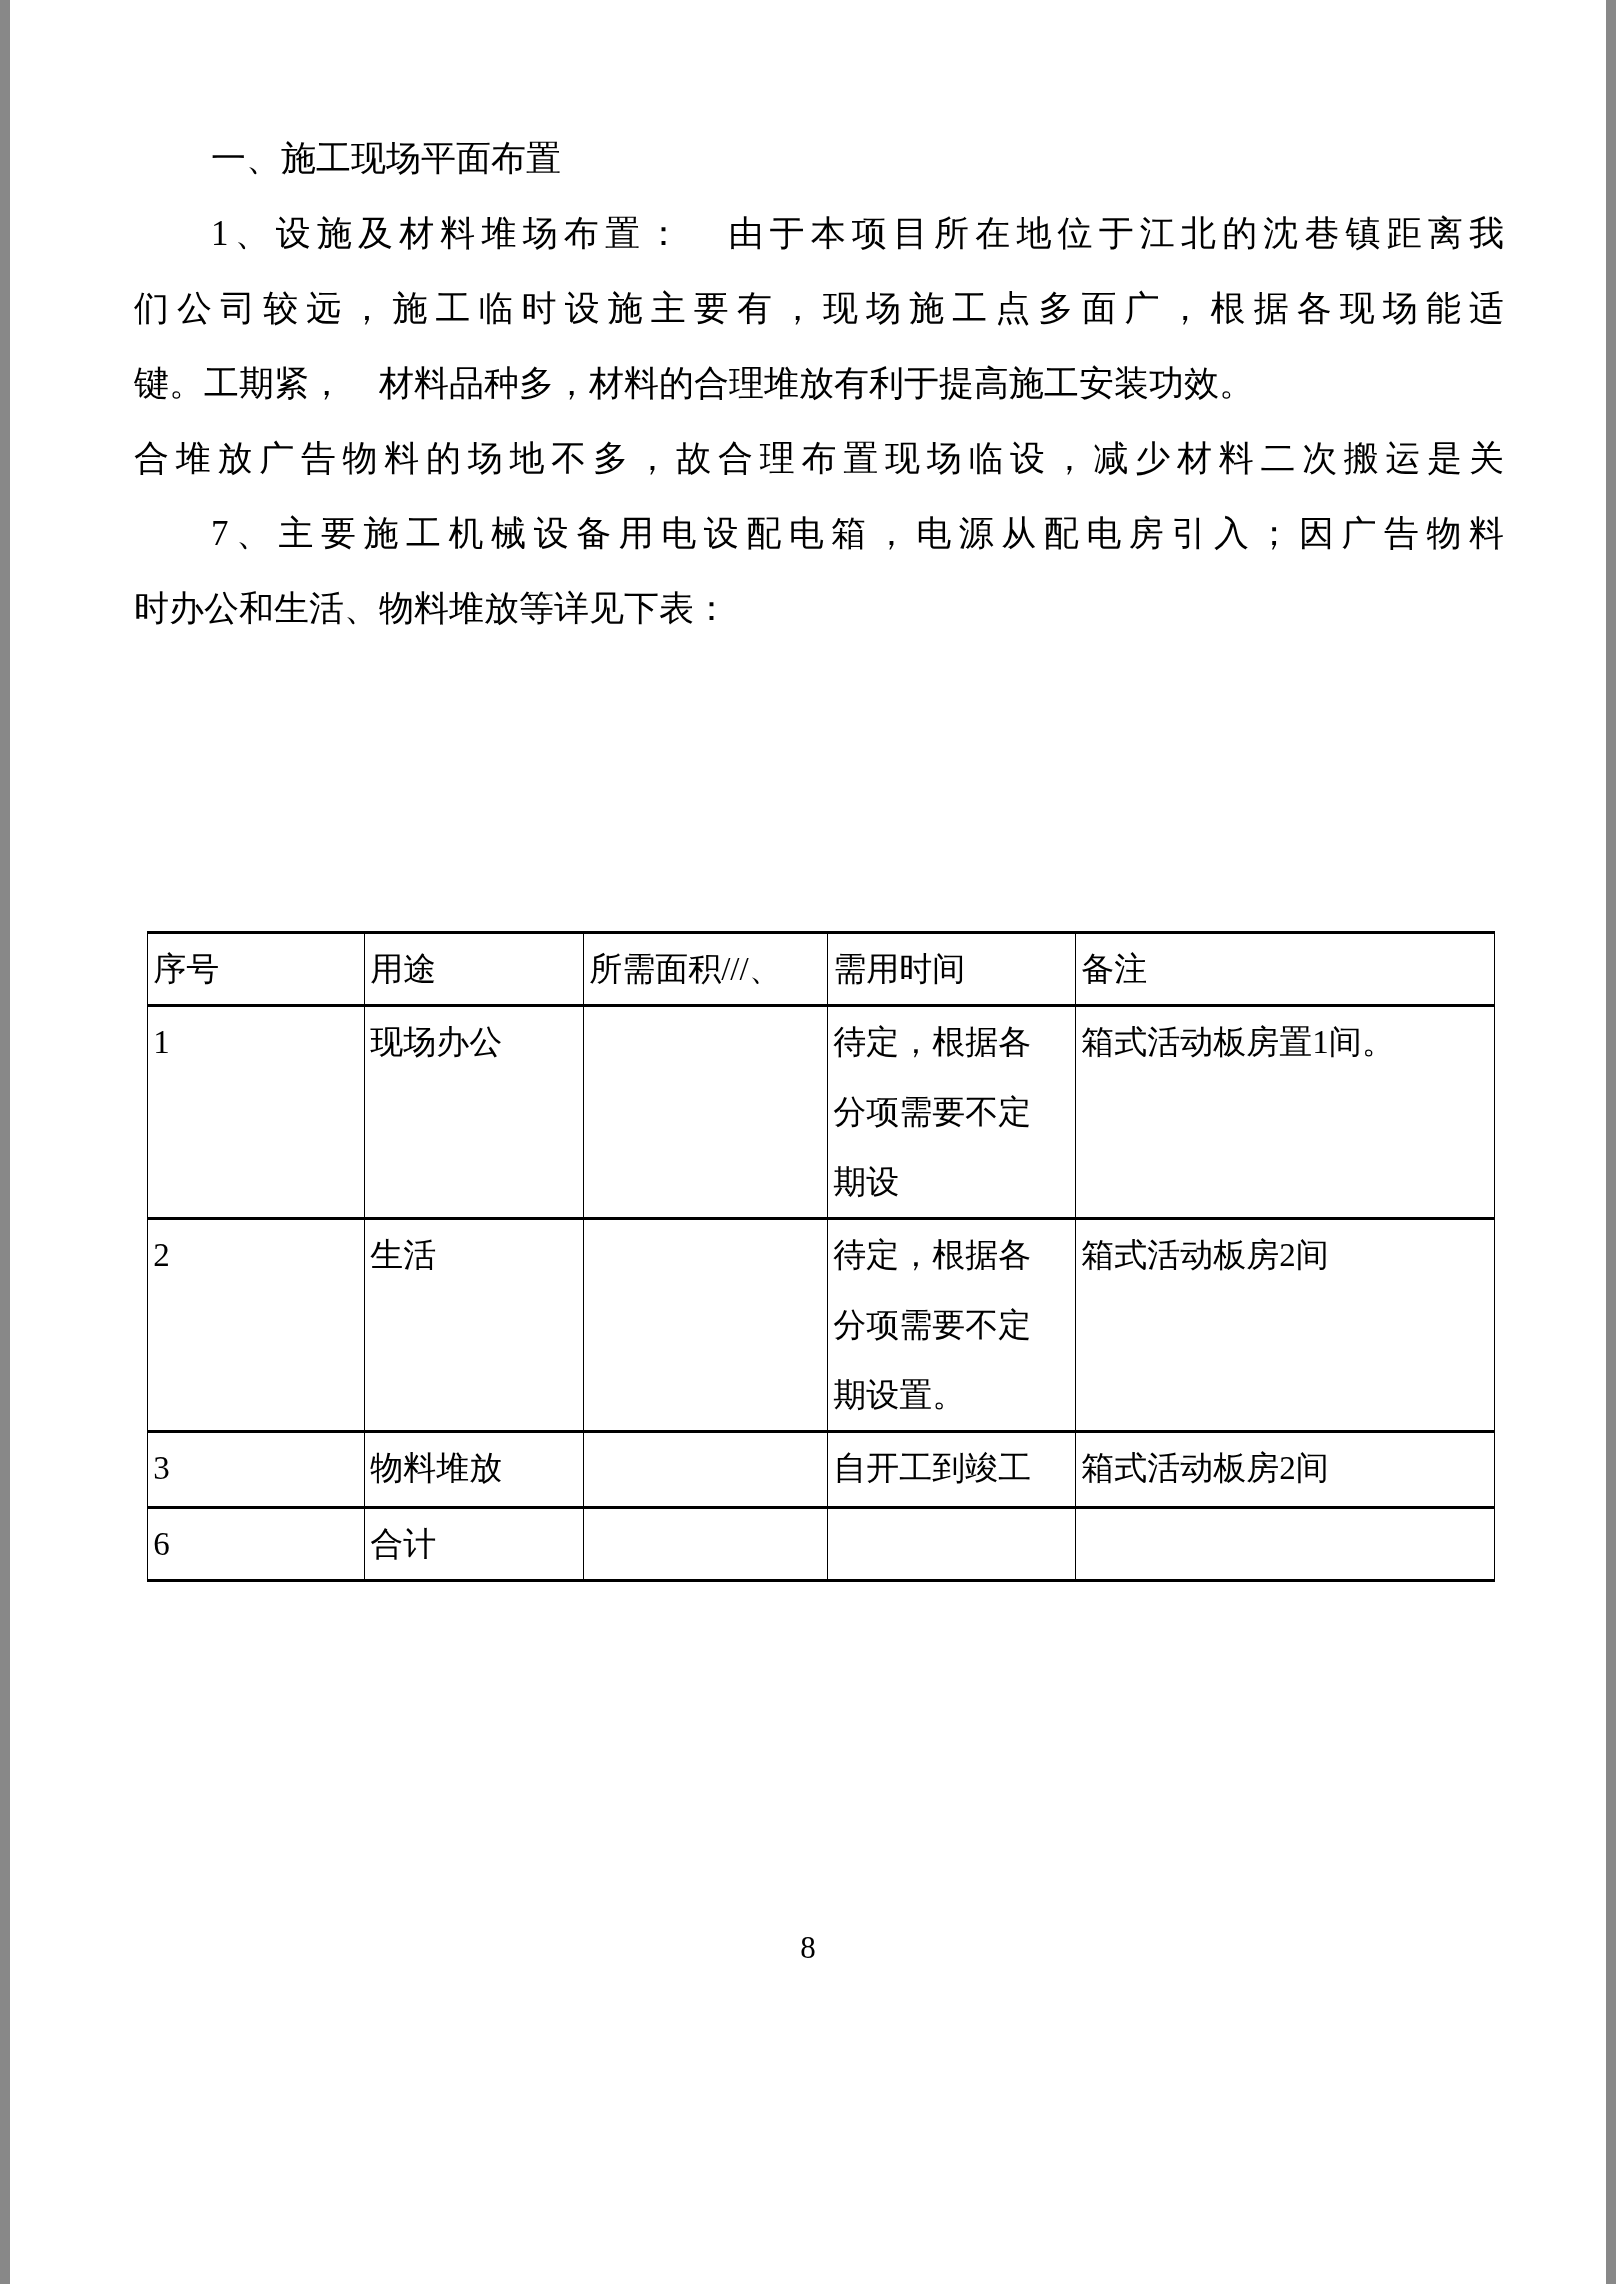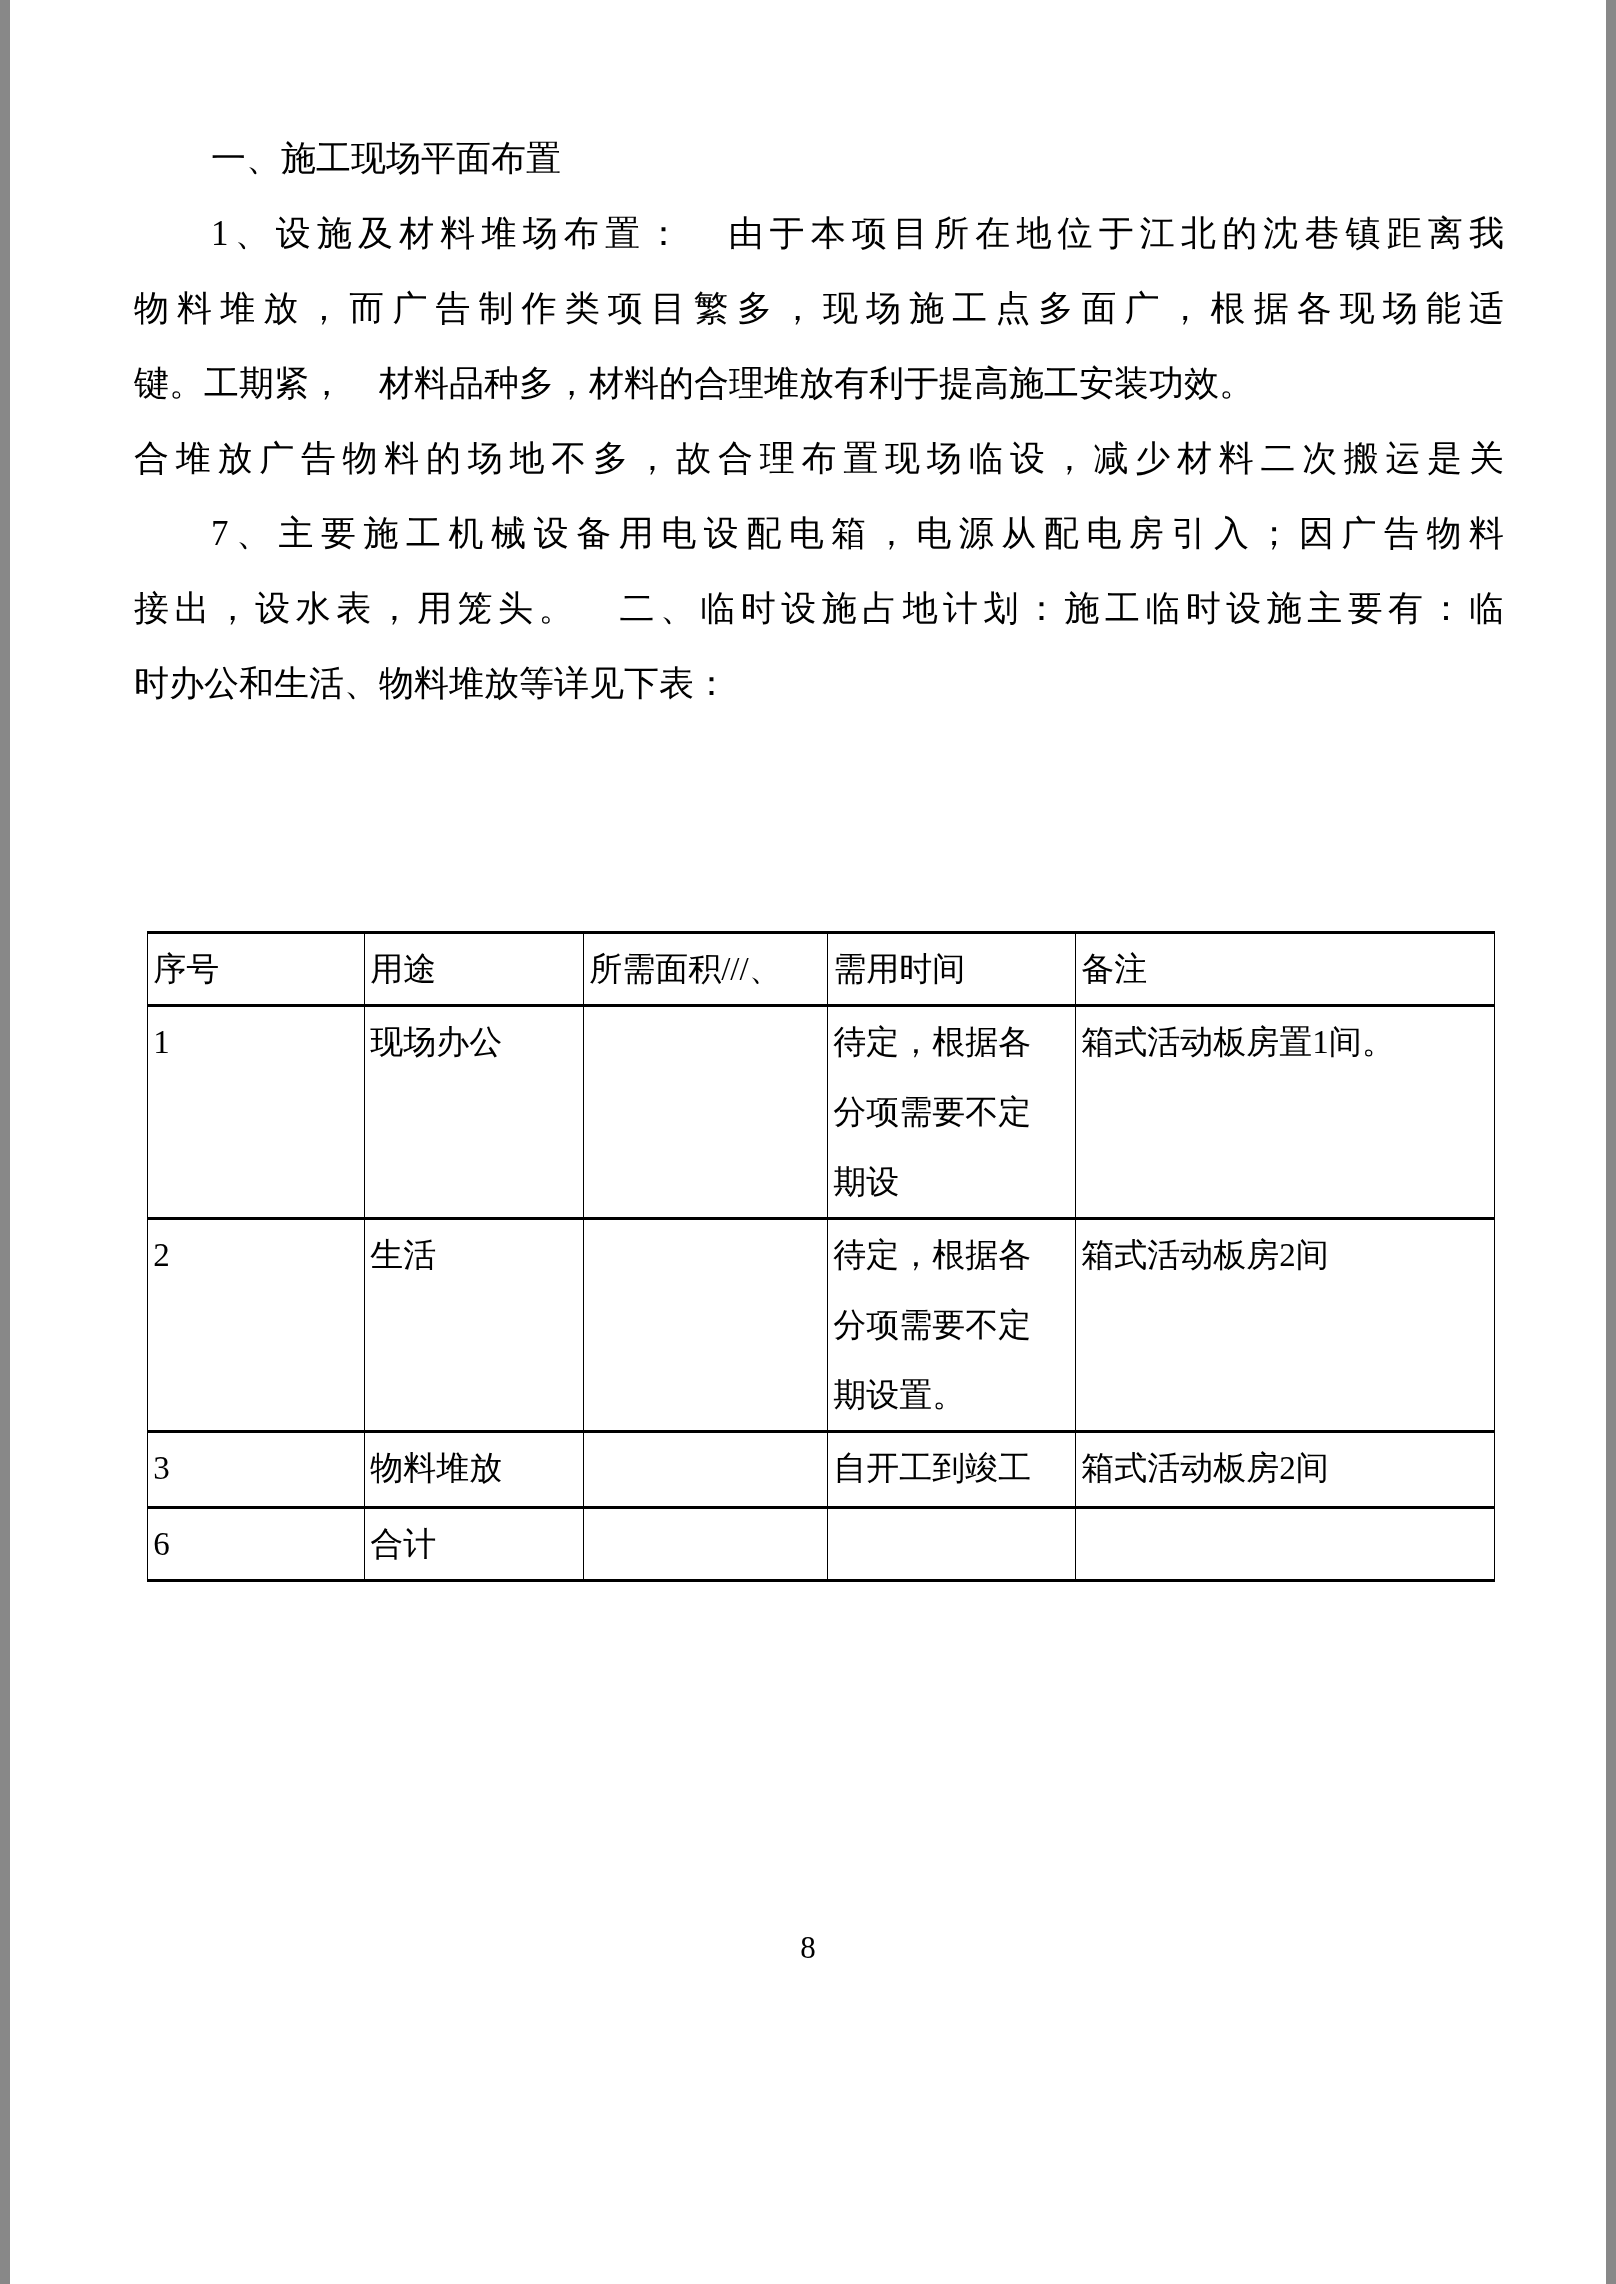--- a/index.html
+++ b/index.html
@@ -82,25 +82,24 @@
   }
 </style>
 </head>
 <body>
 
 <div class="page">
 
   <div class="content">
     <div class="line indent no-just">一、施工现场平面布置</div>
     <div class="line indent">1、设施及材料堆场布置：　由于本项目所在地位于江北的沈巷镇距离我</div>
-    <div class="line">物料堆放，而广告制作类项目繁多，现场施工点多面广，根据各现场能适</div>
+    <div class="line">们公司较远，施工临时设施主要有，现场施工点多面广，根据各现场能适</div>
     <div class="line no-just">键。工期紧，　材料品种多，材料的合理堆放有利于提高施工安装功效。</div>
     <div class="line">合堆放广告物料的场地不多，故合理布置现场临设，减少材料二次搬运是关</div>
     <div class="line indent">7、主要施工机械设备用电设配电箱，电源从配电房引入；因广告物料</div>
-    <div class="line">接出，设水表，用笼头。　二、临时设施占地计划：施工临时设施主要有：临</div>
     <div class="line no-just">时办公和生活、物料堆放等详见下表：</div>
   </div>
 
   <table class="facilities-table">
     <colgroup>
       <col class="c1">
         <col class="c2">
         <col class="c3">
         <col class="c4">
         <col class="c5">

